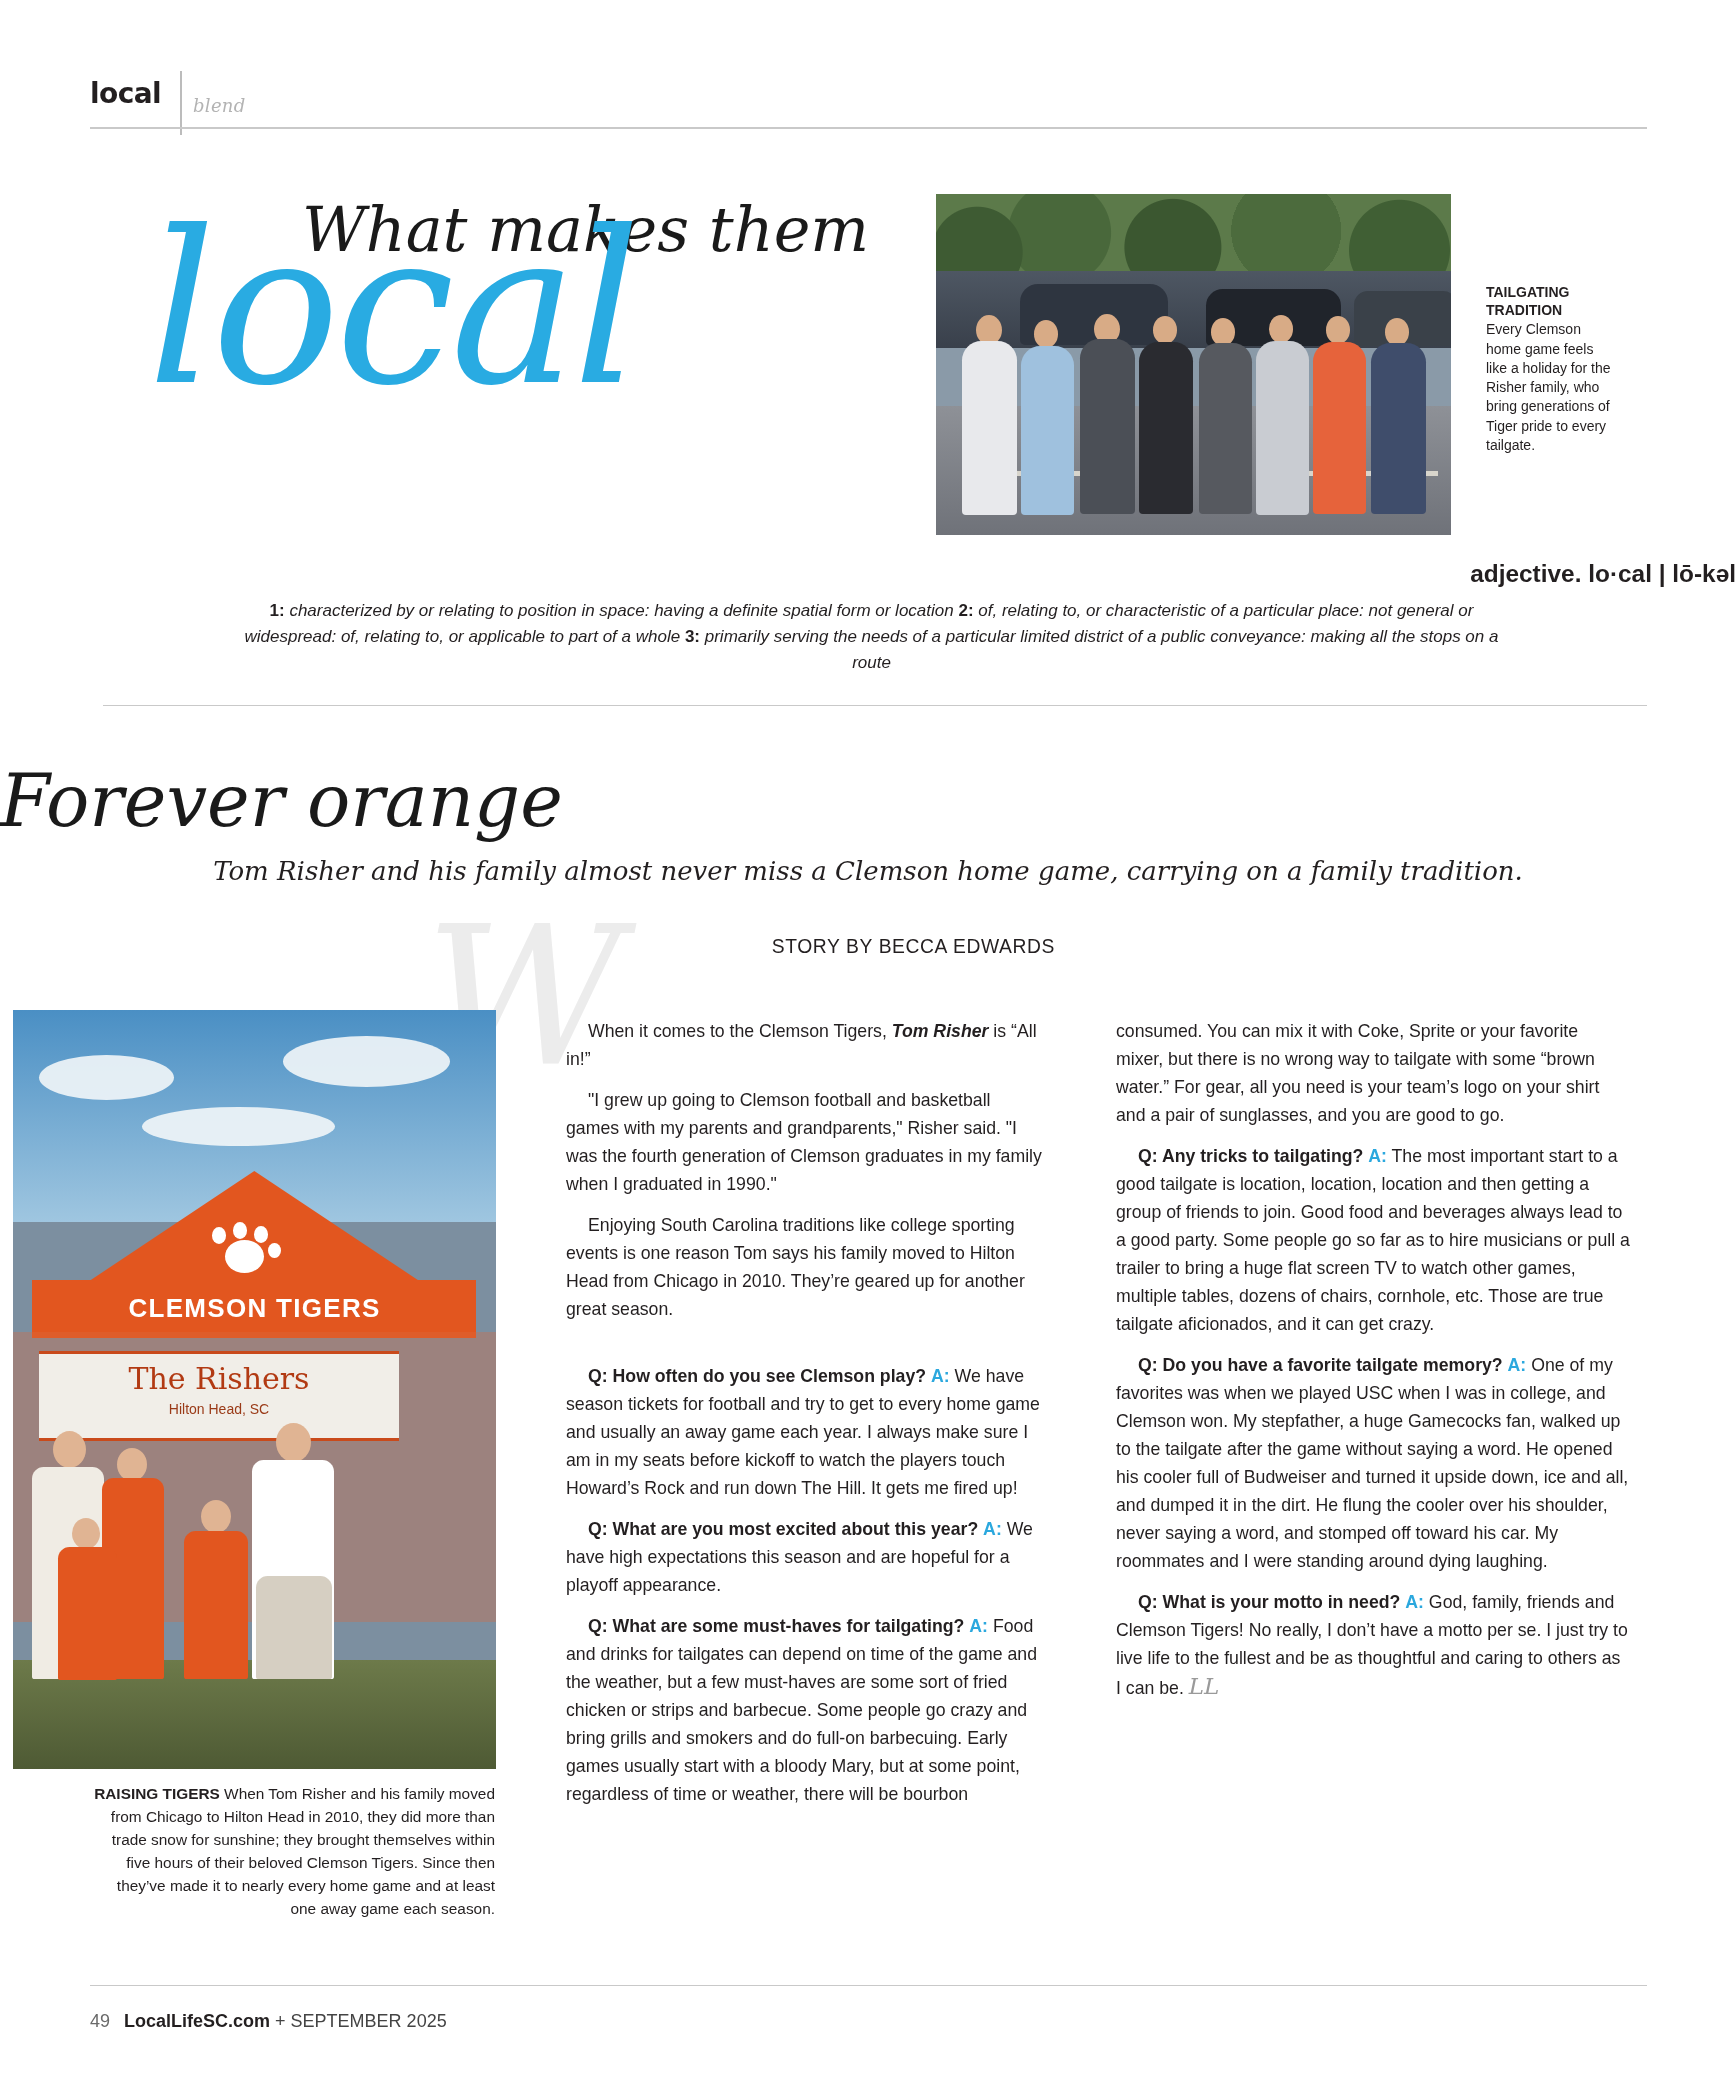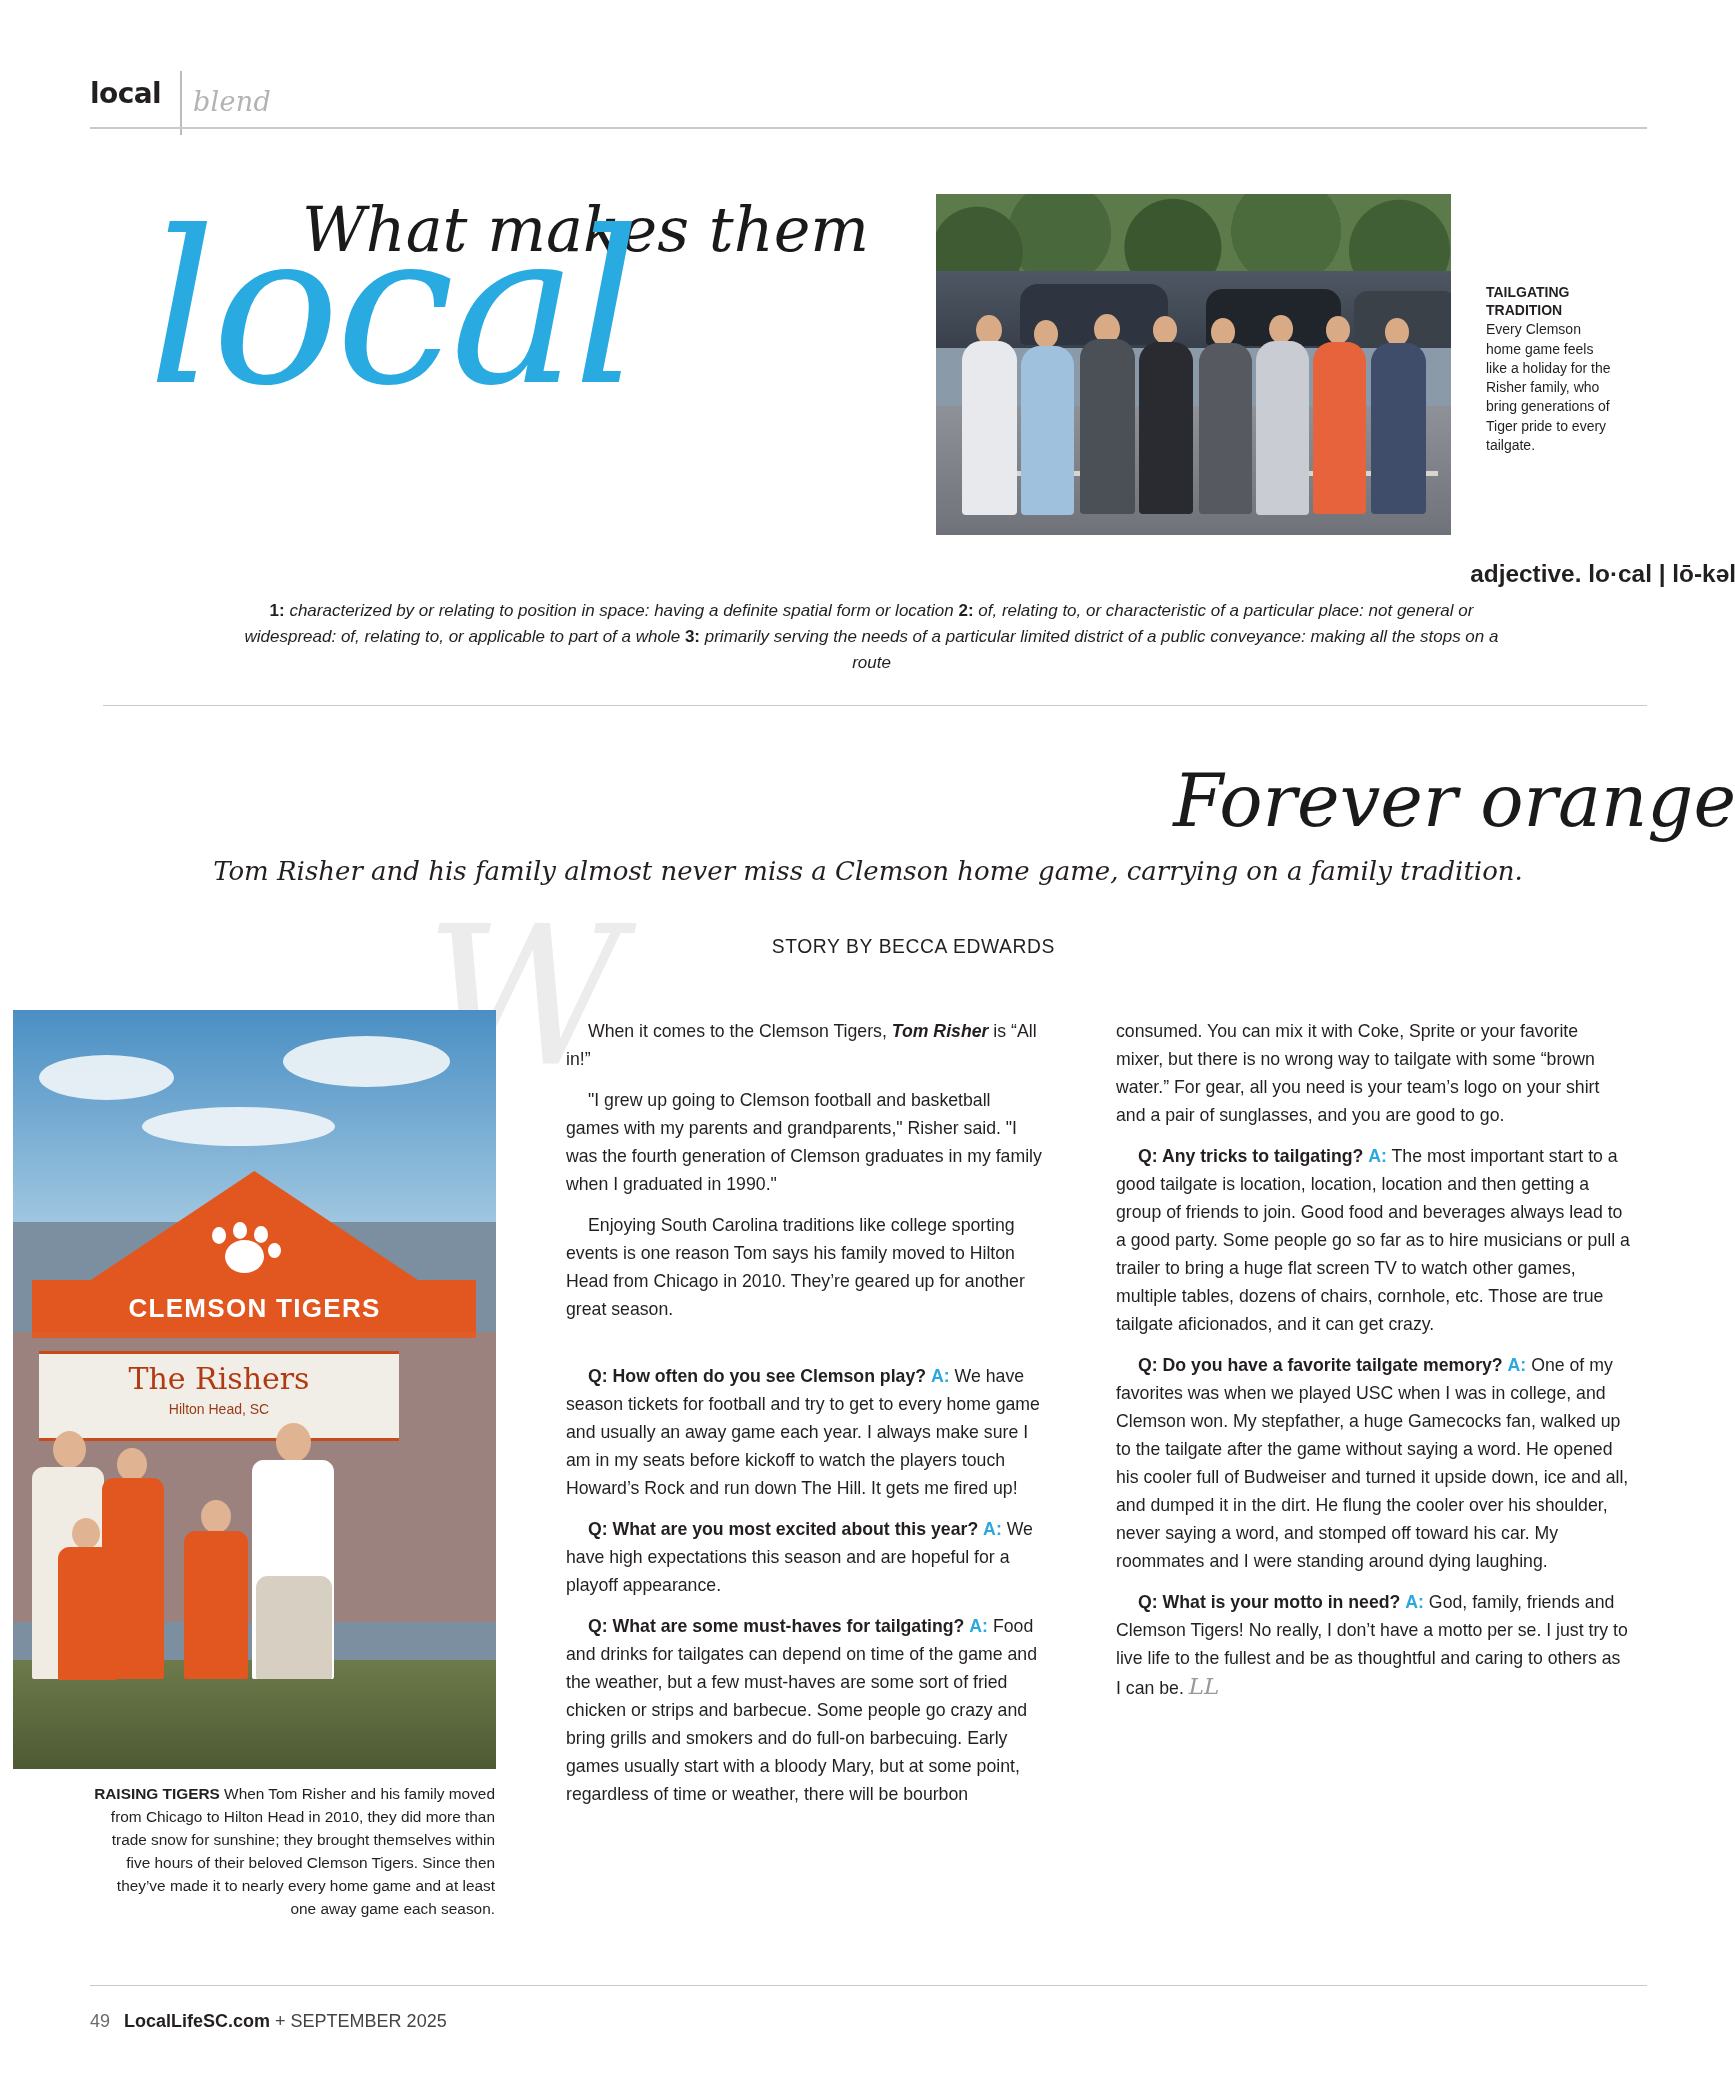--- a/index.html
+++ b/index.html
@@ -42,24 +42,24 @@
     position: absolute;
     left: 90px;
     top: -6.4px;
     width: 1.9px;
     height: 64px;
     background: #bcbcbc;
   }
   .masthead .mh-blend {
     position: absolute;
     left: 103px;
-    top: 9px;
-    font-family: "DejaVu Serif", serif;
-    font-style: italic;
-    font-size: 27px;
+    top: 18px;
+    font-family: "DejaVu Serif", serif;
+    font-style: italic;
+    font-size: 18px;
     color: #b3b3b3;
     letter-spacing: 0.3px;
   }
   .masthead .mh-rule-h {
     position: absolute;
     left: 0;
     top: 50px;
     width: 1557px;
     height: 1.9px;
     background: #c9c9c9;
@@ -188,21 +188,21 @@
 
   .rule-mid {
     position: absolute;
     left: 103px; top: 705px; width: 1544px; height: 1.3px; background: #c9c9c9;
   }
 
   
   .headline {
     position: absolute;
     left: 0; top: 759px; width: 1736px;
-    text-align: right;
+    text-align: left;
     font-family: "DejaVu Serif", serif;
     font-style: italic;
     font-size: 72px;
     color: #1a1a1a;
   }
   .deck {
     position: absolute;
     left: 0; top: 856px; width: 1736px;
     text-align: center;
     font-family: "DejaVu Serif", serif;

